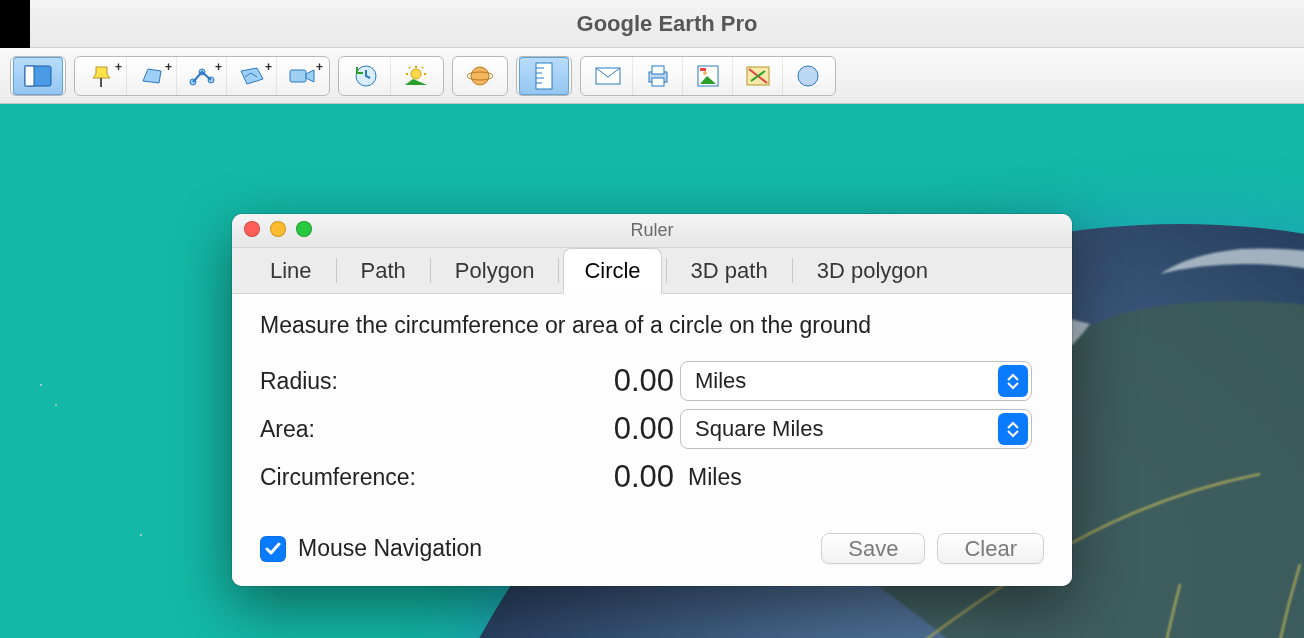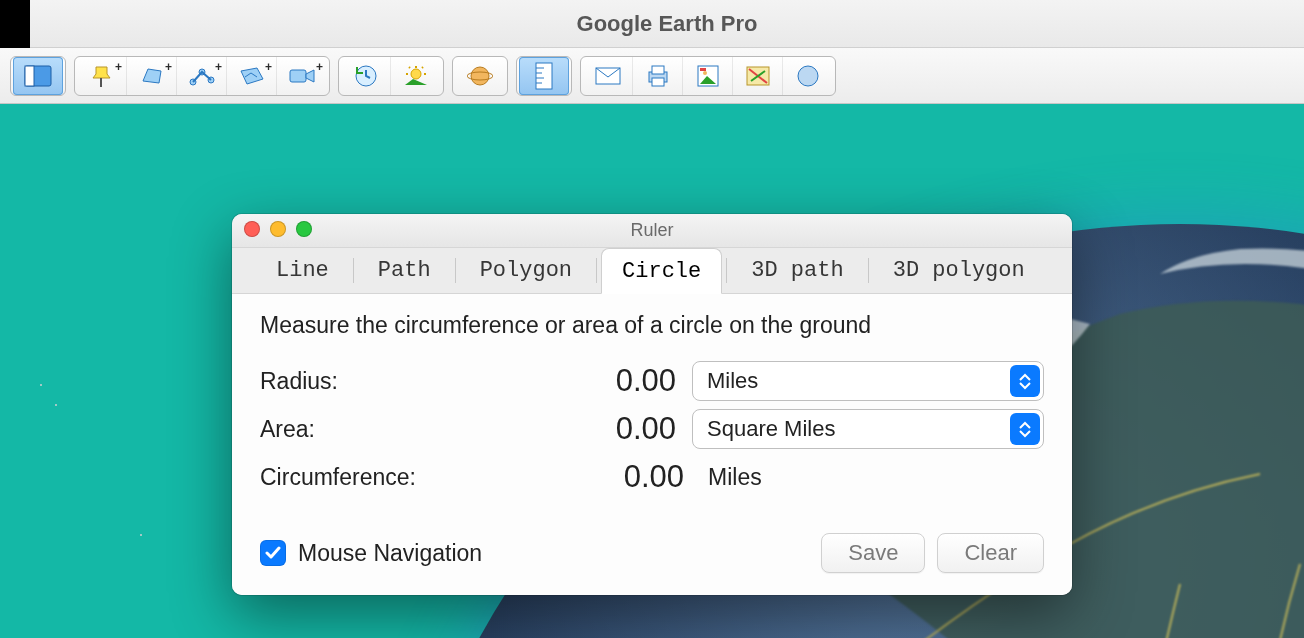--- a/index.html
+++ b/index.html
@@ -96,27 +96,26 @@
     display:flex; gap:10px;
   }
   .traffic .dot { width:16px; height:16px; border-radius:50%; box-shadow: inset 0 0 0 1px rgba(0,0,0,.2); }
   .dot.close { background:#ff5f57; }
   .dot.min   { background:#febc2e; }
   .dot.max   { background:#28c840; }
 
   .tabs {
     display:flex; align-items:stretch;
     height:46px;
-    padding:0 24px;
+    padding:0 18px;
     background:#ececec;
     gap:0;
     font-size:22px;
     color:#363636;
     border-bottom:1px solid #d5d5d5;
-    font-family:Liberation Mono, monospace;
   }
   .tab {
     padding:0 20px;
     display:flex; align-items:center;
     cursor:pointer;
     position:relative;
   }
   .tab-sep {
     width:1px; margin:10px 4px; background:#c8c8c8;
   }
@@ -132,21 +131,20 @@
   .panel-body {
     background:#fdfdfd;
     padding:18px 28px 22px 28px;
   }
   .desc {
     font-size:23px; color:#222; margin-bottom:18px;
   }
   .row {
     display:flex; align-items:center;
     height:48px;
-    gap:10px;
   }
   .row .label { width:230px; font-size:23px; color:#222; }
   .row .value { width:190px; text-align:right; font-size:31px; color:#222; padding-right:6px; font-variant-numeric: tabular-nums; }
   .unit-static { font-size:23px; color:#222; padding-left:8px; }
   .select {
     flex:0 0 auto; width:352px; height:40px;
     display:flex; align-items:center;
     background:#fff; border:1px solid #bfbfbf; border-radius:8px;
     font-size:22px; color:#222;
     position:relative; cursor:pointer;
@@ -170,21 +168,21 @@
     width:26px; height:26px; border-radius:6px;
     background:#0a7aff;
     display:flex; align-items:center; justify-content:center;
     margin-right:12px;
     box-shadow: inset 0 0 0 1px rgba(0,0,0,.1);
     cursor:pointer;
   }
   .check-label { font-size:23px; color:#222; }
   .spacer { flex:1; }
   .push-btn {
-    height:40px; padding:0 26px;
+    height:31px; padding:0 26px;
     border:1px solid #d0d0d0; border-radius:8px;
     background:linear-gradient(#ffffff,#f1f1f1);
     font-size:22px; color:#7a7a7a;
     display:flex; align-items:center; justify-content:center;
     margin-left:12px; cursor:pointer;
     box-shadow: 0 1px 1px rgba(0,0,0,.05);
   }
 </style>
 </head>
 <body>

